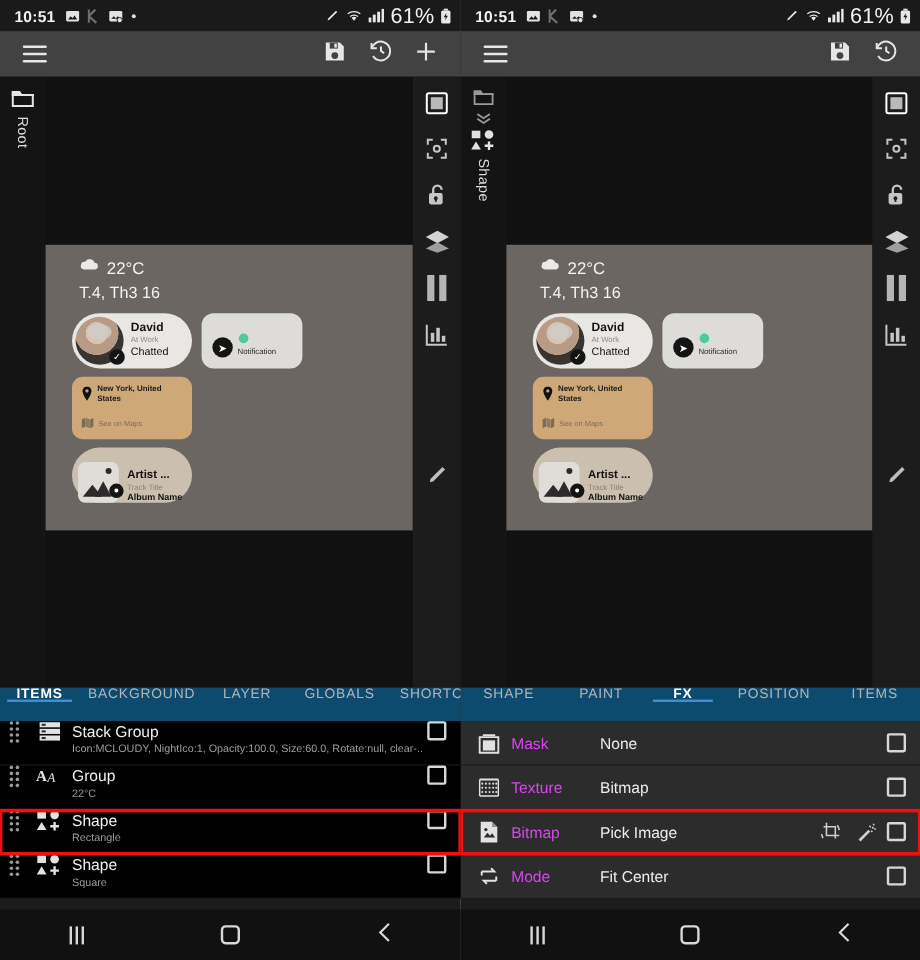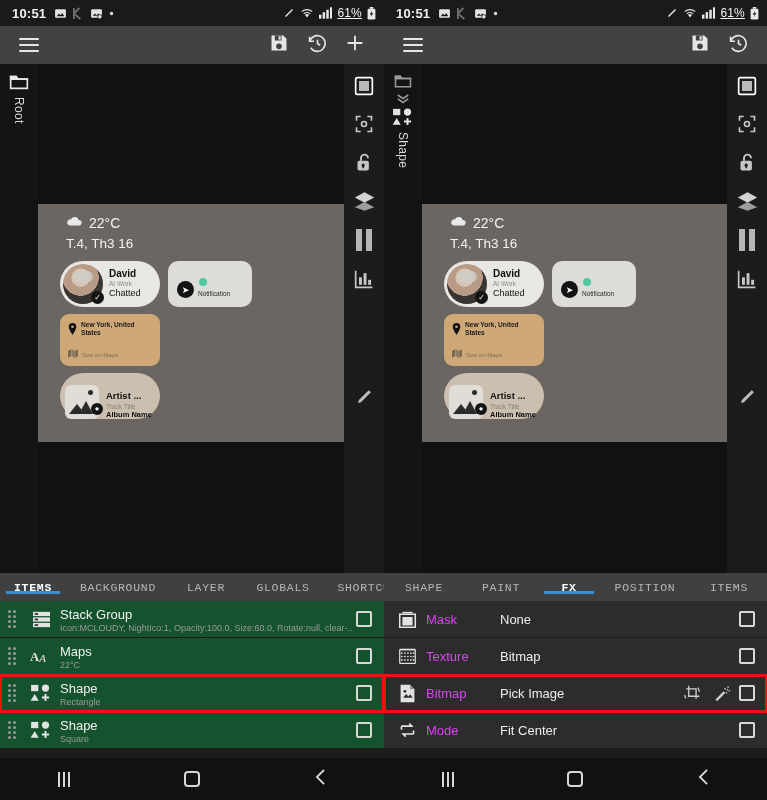--- a/index.html
+++ b/index.html
@@ -18,21 +18,21 @@
   
   .statusbar {
     height: 26px; background: #1a1a1a; color: #e8e8e8;
     display: flex; align-items: center; padding: 0 8px 0 12px;
     font-size: 12.5px; letter-spacing: .2px;
   }
   .sb-clock { font-size: 13px; font-weight: 700; color: #f2f2f2; }
   .sb-left-icons { display:flex; align-items:center; gap:6px; margin-left:8px; }
   .sb-spacer { flex: 1; }
   .sb-right { display:flex; align-items:center; gap:5px; }
-  .sb-pct { font-size: 12px; color:#f2f2f2;text-decoration:underline; }
+  .sb-pct { font-size: 18px; color:#f2f2f2; }
   .ic { display:inline-block; line-height:0; }
 
   
   .toolbar {
     height: 38px; background: #424242;
     display: flex; align-items: center; padding: 0 10px;
   }
   .tb-spacer { flex:1; }
   .tb-btn { width: 38px; height: 38px; display:flex; align-items:center; justify-content:center; }
   .hamburger { width: 20px; height: 14px; display:flex; flex-direction:column; justify-content:space-between; }
@@ -144,22 +144,22 @@
     padding-top: 12px; gap: 18px;
   }
   .tool-ico { color:#cfcfcf; line-height:0; }
   .pencil-fab {
     position:absolute; right: 6px; top: 320px; width: 28px; height:28px;
     display:flex; align-items:center; justify-content:center; color:#bdbdbd;
   }
 
   
   .tabs {
-    height: 28px; background:#404040; display:flex; align-items:center;
-    overflow:hidden; position:relative;font-family:Liberation Mono, monospace;
+    height: 28px; background:#0c4a6e; display:flex; align-items:flex-start;
+    overflow:hidden; position:relative;
   }
   .tab {
     display:flex; align-items:center; justify-content:center;
     font-size: 11.5px; letter-spacing: .7px; color:#b5b5b5;
     padding: 0 4px; position:relative; white-space:nowrap;
   }
   .tab.active { color:#ffffff; font-weight:700; }
   .tab.active::after {
     content:""; position:absolute; left: 6px; right: 6px; bottom:0; height: 2.5px;
     background: var(--accent, #3a8fd6);
@@ -173,22 +173,22 @@
   .phone.right .tab { flex: 0 0 auto; }
   .phone.right .tab:nth-child(1){ width: 80px; }
   .phone.right .tab:nth-child(2){ width: 74px; }
   .phone.right .tab:nth-child(3){ width: 62px; }
   .phone.right .tab:nth-child(4){ width: 90px; }
   .phone.right .tab:nth-child(5){ width: 78px; }
 
   
   .list { background:#1c1c1c; }
   .row {
-    height: 37px; background:#14532d; border-bottom: 1px solid #1c1c1c;
-    display:flex; align-items:center; padding: 0 12px 0 8px; position:relative;
+    height: 37px; background:#000000; border-bottom: 1px solid #1c1c1c;
+    display:flex; align-items:flex-start; padding: 0 12px 0 8px; position:relative;
   }
   .grip {
     width: 14px; height: 18px; display:grid;
     grid-template-columns: repeat(2, 3px); grid-template-rows: repeat(4, 3px);
     gap: 2px; margin-right: 6px; flex:0 0 auto;
   }
   .grip i { width:3px; height:3px; background:#9a9a9a; border-radius:50%; display:block; }
   .row-ico { width: 26px; display:flex; align-items:center; justify-content:center; color:#e2e2e2; flex:0 0 auto; }
   .row-text { flex:1; min-width:0; padding-left: 6px; line-height:1.12; }
   .row-title { font-size: 13px; color:#f0f0f0; }
@@ -509,21 +509,21 @@
             <i></i>
             <i></i>
           </span>
         <span class="row-ico">
           <svg width="22" height="17" viewBox="0 0 26 20">
               <text x="0" y="15" font-family="Liberation Serif, serif" font-size="15" font-weight="700" fill="#e2e2e2">A</text>
               <text x="11" y="16" font-family="Liberation Serif, serif" font-size="13" font-style="italic" fill="#e2e2e2">A</text>
             </svg>
         </span>
         <span class="row-text">
-          <span class="row-title">Maps</span>
+          <span class="row-title">Group</span>
           <div class="row-sub">22°C</div>
         </span>
         <span class="chk"></span>
       </div>
 
       <div class="row highlight">
         <span class="grip">
             <i></i>
             <i></i>
             <i></i>

